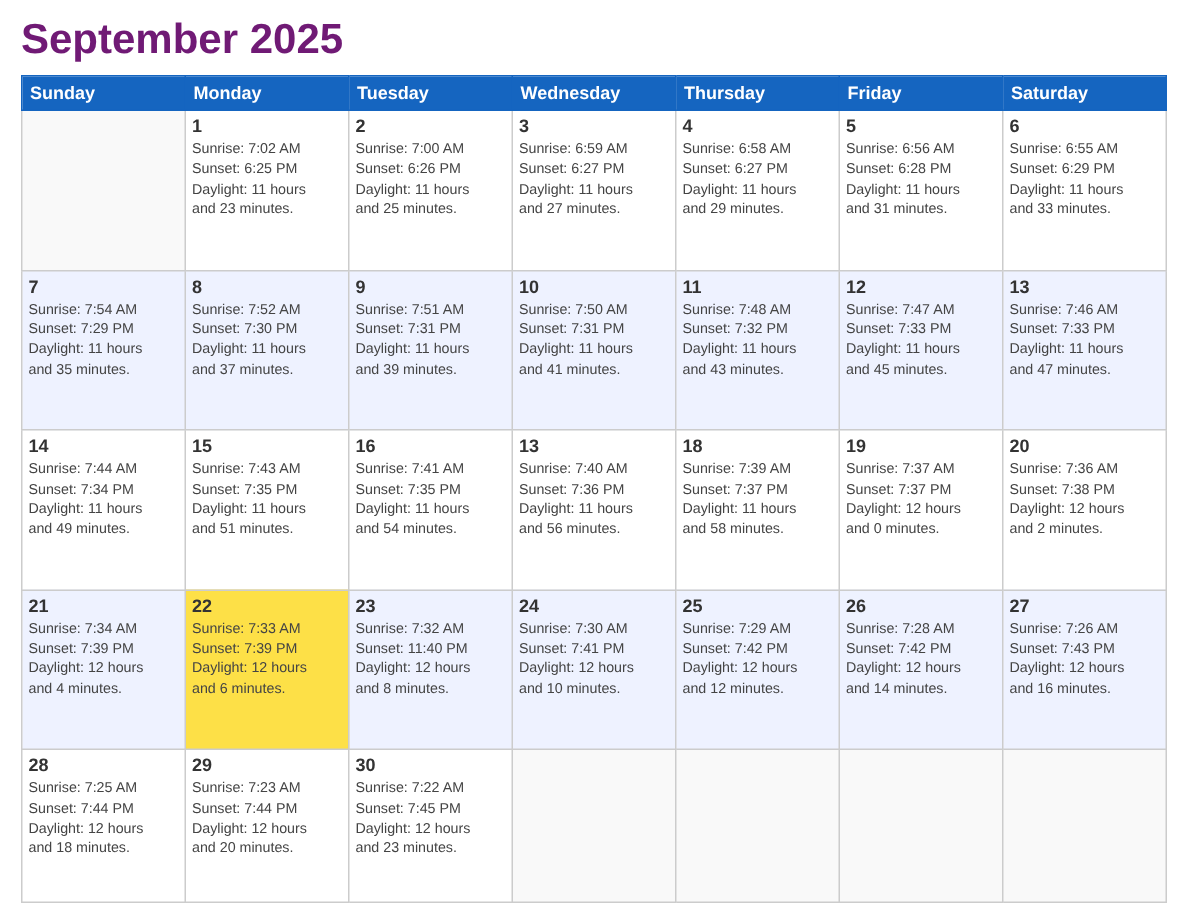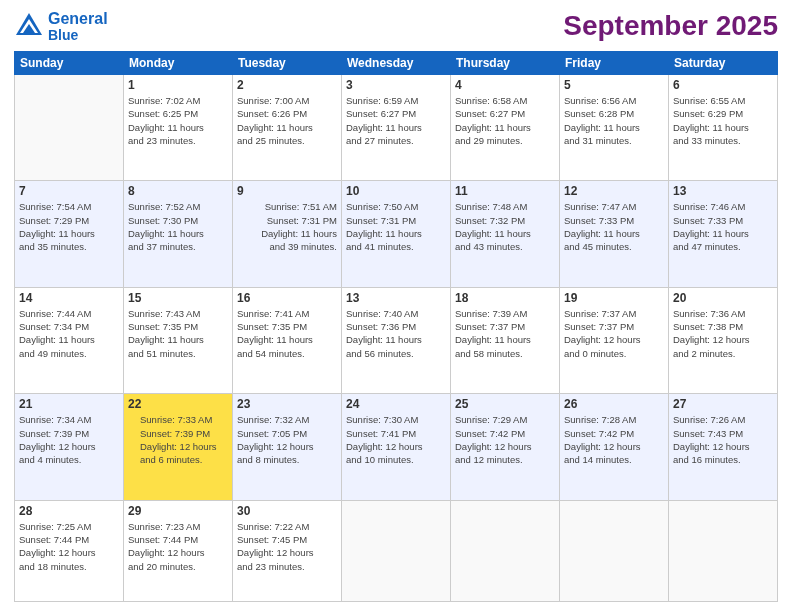--- a/index.html
+++ b/index.html
@@ -90,31 +90,20 @@
       color: #444;
       line-height: 1.4;
     }
     .empty { background: #f9f9f9; }
   </style>
 </head>
 <body>
 
 <div class="page">
   <div class="header">
-    <div class="logo">
-      <svg class="logo-icon" viewBox="0 0 30 30">
-        <polygon points="15,2 28,24 2,24" fill="#1565C0"></polygon>
-        <polygon points="15,8 24,22 6,22" fill="#fff"></polygon>
-        <polygon points="15,13 21,22 9,22" fill="#1565C0"></polygon>
-      </svg>
-      <div>
-        <div class="logo-text"><span class="logo-blue">General</span></div>
-        <div class="logo-text" style="color:#1565C0;font-size:14px;">Blue</div>
-      </div>
-    </div>
     <div class="title-block">
       <div class="month-title">September 2025</div>
     </div>
   </div>
 
   <table class="calendar">
     <thead>
       <tr>
         <th>Sunday</th>
         <th>Monday</th>
@@ -181,21 +170,21 @@
           </td>
           <td style="background: rgb(238, 242, 255);">
             <span class="day-num">8</span>
             <div class="day-info" style="white-space: pre-line;">Sunrise: 7:52 AM
 Sunset: 7:30 PM
 Daylight: 11 hours
 and 37 minutes.</div>
           </td>
           <td style="background: rgb(238, 242, 255);">
             <span class="day-num">9</span>
-            <div class="day-info" style="white-space: pre-line; text-align: right;">Sunrise: 7:51 AM
+            <div class="day-info" style="white-space: pre-line;">Sunrise: 7:51 AM
 Sunset: 7:31 PM
 Daylight: 11 hours
 and 39 minutes.</div>
           </td>
           <td style="background: rgb(238, 242, 255);">
             <span class="day-num">10</span>
             <div class="day-info" style="white-space: pre-line;">Sunrise: 7:50 AM
 Sunset: 7:31 PM
 Daylight: 11 hours
 and 41 minutes.</div>
@@ -276,29 +265,29 @@
         <tr>
           <td style="background: rgb(238, 242, 255);">
             <span class="day-num">21</span>
             <div class="day-info" style="white-space: pre-line;">Sunrise: 7:34 AM
 Sunset: 7:39 PM
 Daylight: 12 hours
 and 4 minutes.</div>
           </td>
           <td style="background: #fde047;">
             <span class="day-num">22</span>
-            <div class="day-info" style="white-space: pre-line; margin-left: 12px;">Sunrise: 7:33 AM
+            <div class="day-info" style="white-space: pre-line;">Sunrise: 7:33 AM
 Sunset: 7:39 PM
 Daylight: 12 hours
 and 6 minutes.</div>
           </td>
           <td style="background: rgb(238, 242, 255);">
             <span class="day-num">23</span>
             <div class="day-info" style="white-space: pre-line;">Sunrise: 7:32 AM
-Sunset: 7:05 PM
+Sunset: 11:40 PM
 Daylight: 12 hours
 and 8 minutes.</div>
           </td>
           <td style="background: rgb(238, 242, 255);">
             <span class="day-num">24</span>
             <div class="day-info" style="white-space: pre-line;">Sunrise: 7:30 AM
 Sunset: 7:41 PM
 Daylight: 12 hours
 and 10 minutes.</div>
           </td>

